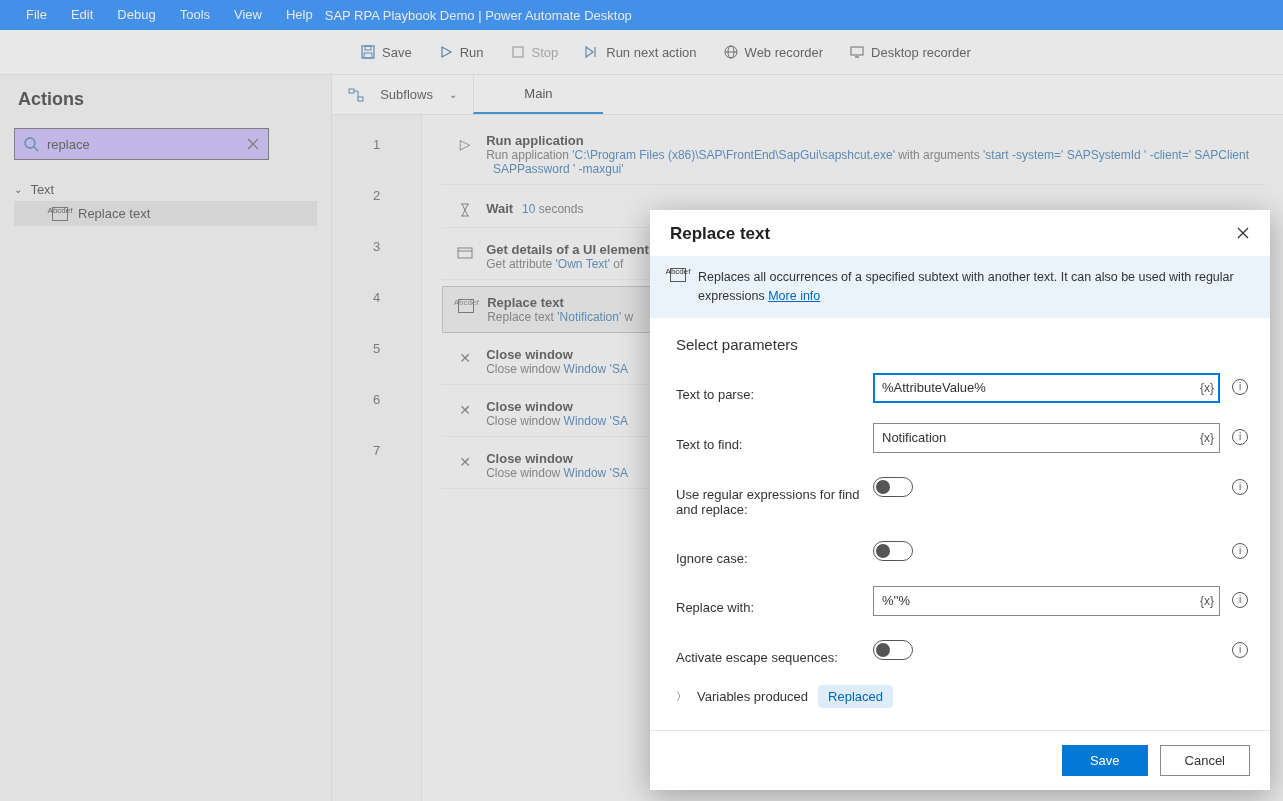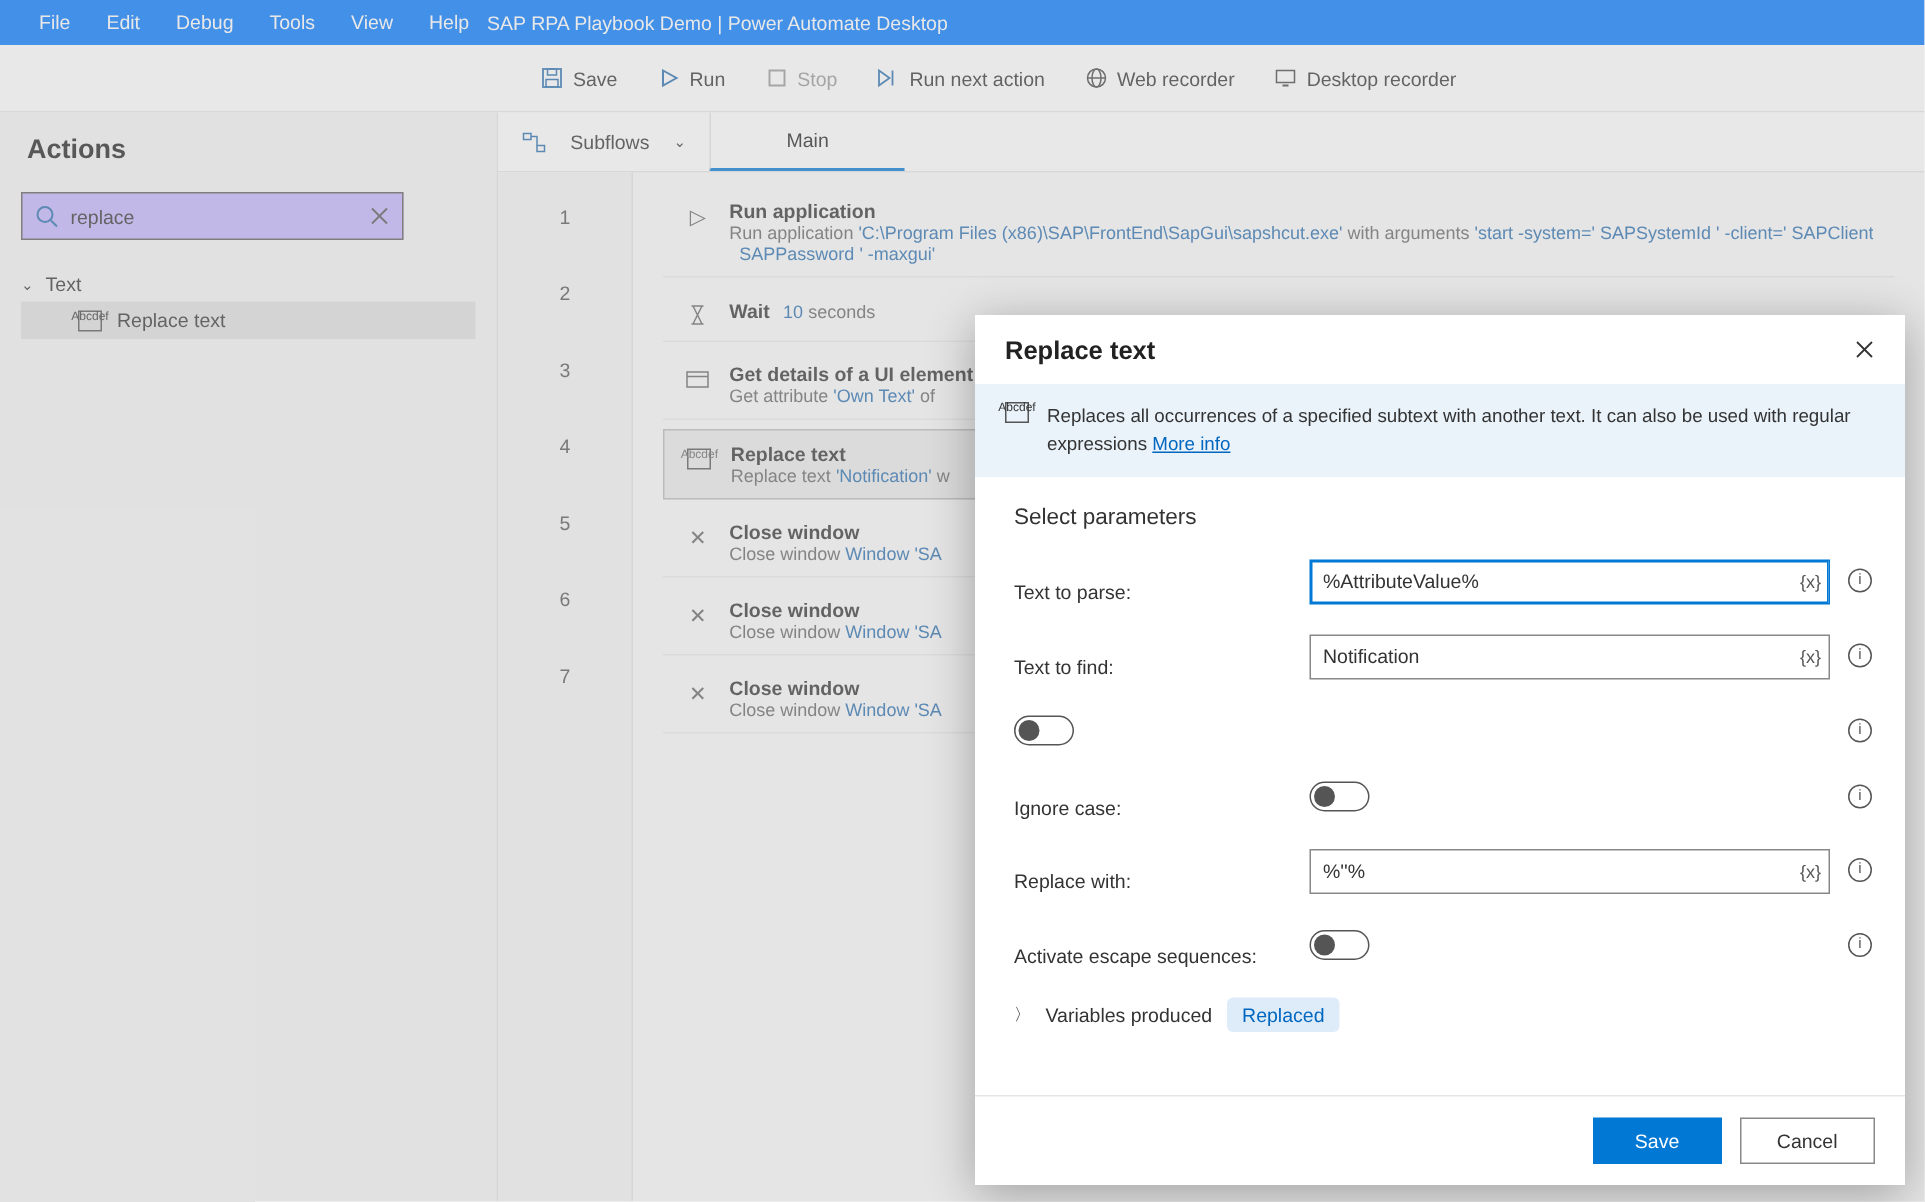--- a/index.html
+++ b/index.html
@@ -318,20 +318,21 @@
     <div class="param-row">
       <div class="param-label">Text to find:</div>
       <div class="param-input-wrap">
         <input class="param-input" value="Notification" style="">
         <span class="var-token">{x}</span>
       </div>
       <span class="info-dot">i</span>
     </div>
 
     <div class="param-row">
+      <div class="param-label">Use regular expressions for find and replace:</div>
       <div class="param-input-wrap">
           <div class="toggle"></div>
         </div>
       <span class="info-dot">i</span>
     </div>
 
     <div class="param-row">
       <div class="param-label">Ignore case:</div>
       <div class="param-input-wrap">
           <div class="toggle"></div>

